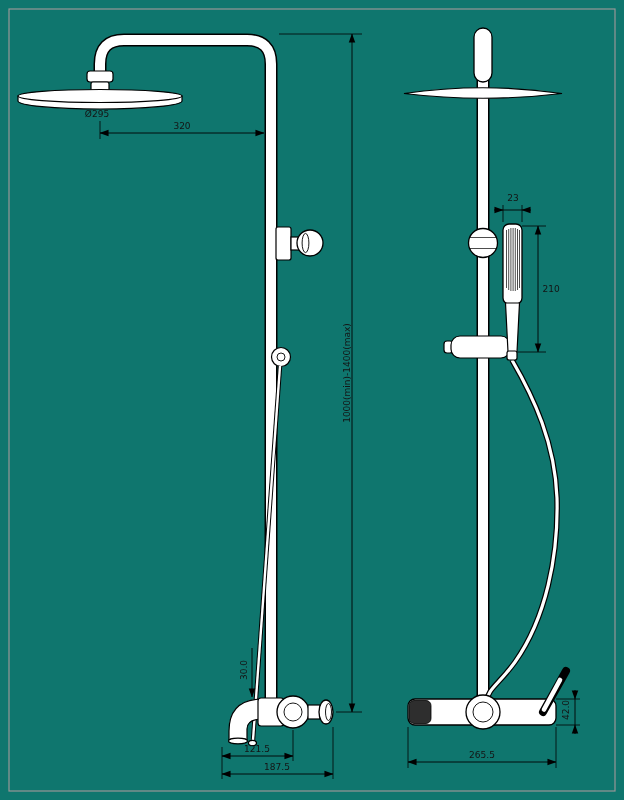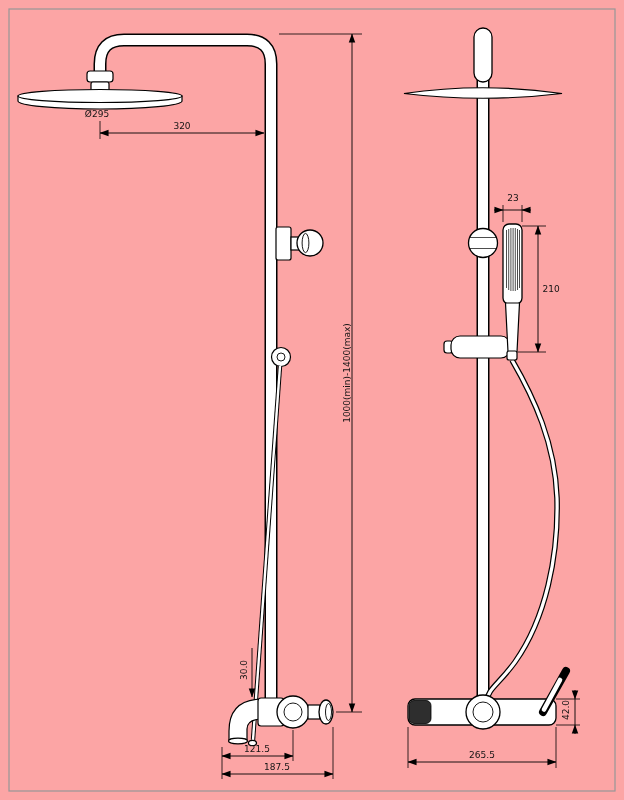--- a/index.html
+++ b/index.html
@@ -3,21 +3,21 @@
 <meta charset="utf-8">
 <style>
   html, body {
     margin: 0;
     padding: 0;
     background: #ffffff;
   }
   .sheet {
     width: 624px;
     height: 800px;
-    background: #fca5a5;
+    background: #0f766e;
     position: relative;
   }
   svg { display: block; }
   svg text {
     font-family: "DejaVu Sans", "Liberation Sans", sans-serif;
     font-size: 9px;
     fill: #141414;
   }
   .outline  { fill: #ffffff; stroke: #000000; stroke-width: 1.2; }
   .outline13{ fill: #ffffff; stroke: #000000; stroke-width: 1.3; }

